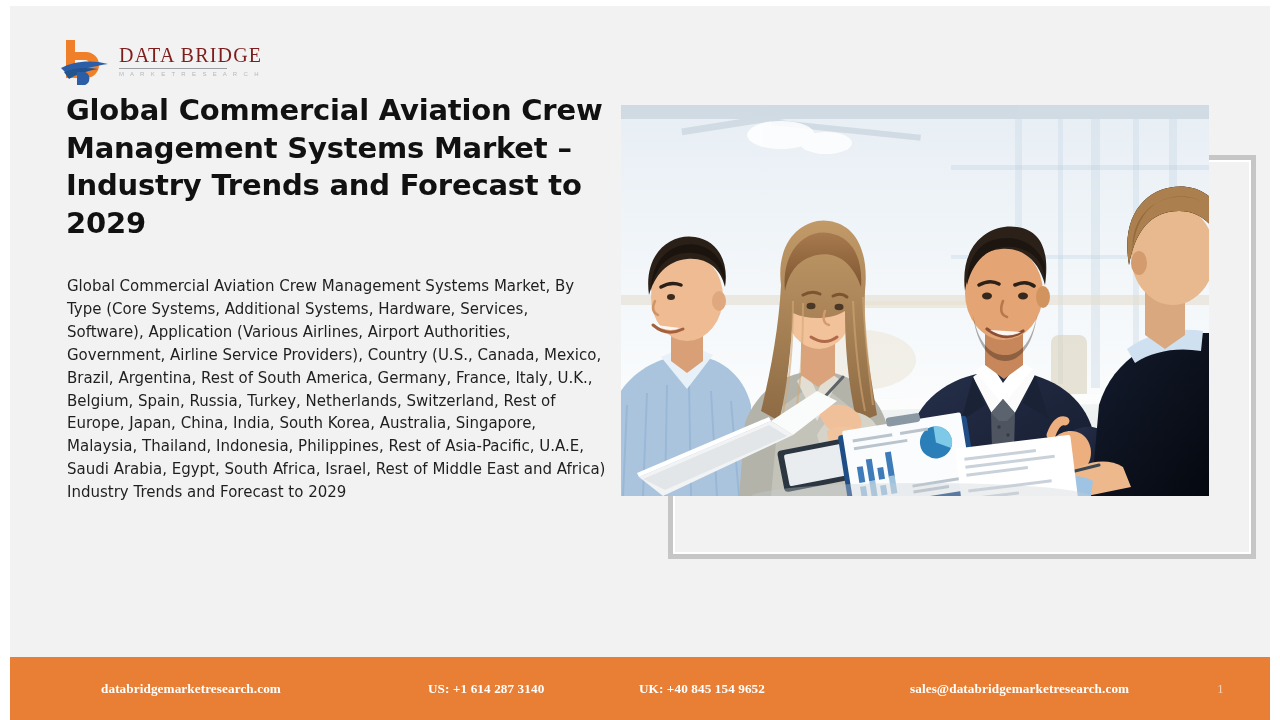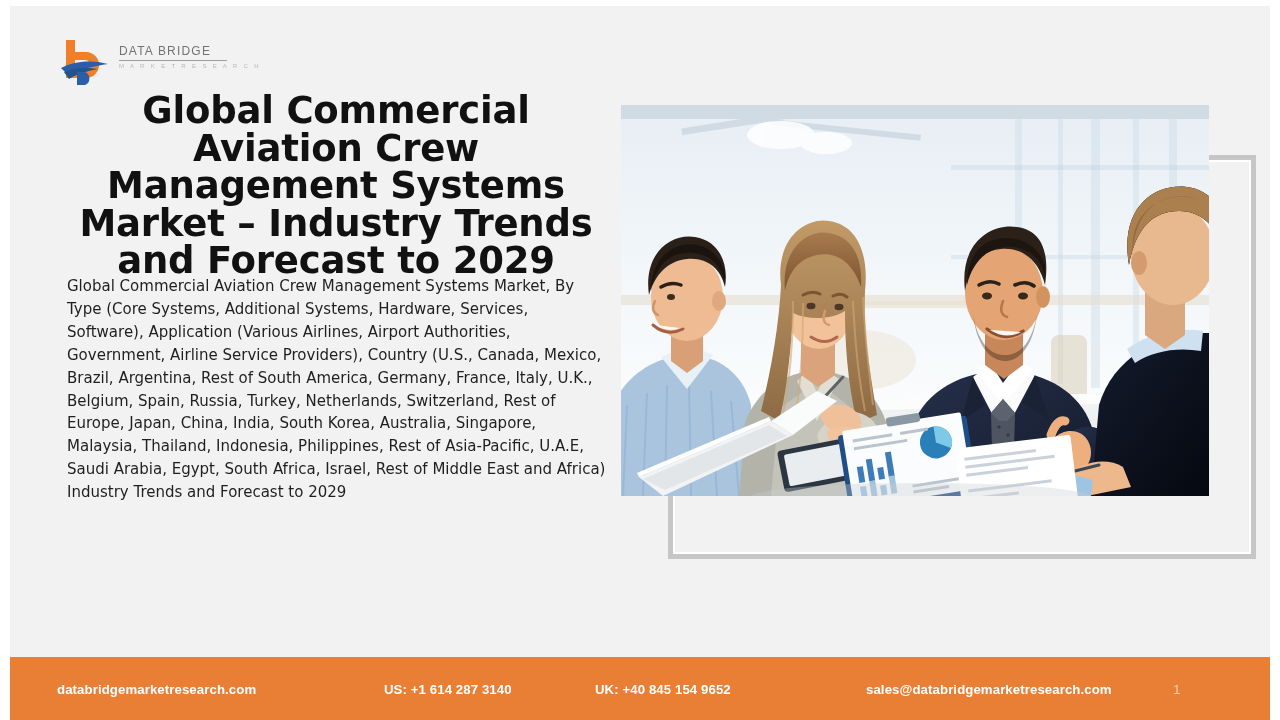--- a/index.html
+++ b/index.html
@@ -25,24 +25,24 @@
   .logo {
     position:absolute; left:60px; top:38px;
     display:flex; align-items:flex-start; gap:7px;
     z-index:20;
   }
   .logo-mark { position:relative; width:52px; height:48px; flex:0 0 52px; }
   .logo-mark svg { display:block; width:52px; height:48px; }
 
   .logo-words { padding-top:7px; }
   .logo-title {
-    font-family:Liberation Sans, sans-serif;
-    font-size:12px;
+    font-family:Liberation Serif, serif;
+    font-size:20px;
     letter-spacing:1.2px;
-    color:#737373;
+    color:#7f1d1d;
     line-height:1;
     white-space:nowrap;
   }
   .logo-rule {
     width:108px; height:1px; background:#9aa0a4;
     margin:3px 0 2px 0;
   }
   .logo-sub {
     font-family:"Liberation Sans", sans-serif;
     font-size:6px;
@@ -52,26 +52,25 @@
     white-space:nowrap;
   }
 
   
   .headline {
     position:absolute;
     left:66px; top:92px;
     width:540px;
     font-family:"DejaVu Sans", sans-serif;
     font-weight:bold;
-    font-size:37px;
+    font-size:29px;
     line-height:37.5px;
     color:#111111;
     letter-spacing:-0.2px;
     z-index:20;
-    text-align:center;
   }
 
   
   .body-copy {
     position:absolute;
     left:67px; top:275px;
     width:540px;
     font-family:"DejaVu Sans", sans-serif;
     font-size:15px;
     line-height:22.9px;
@@ -109,26 +108,27 @@
     position:absolute;
     left:0; bottom:0;
     width:1280px; height:63px;
     background:#e87f34;
     z-index:30;
   }
   .footer-item {
     position:absolute;
     top:50%;
     transform:translateY(-50%);
-    font-family:Liberation Sans, sans-serif;
+    font-family:Liberation Serif, serif;
     font-weight:bold;
     font-size:13.2px;
     color:#ffffff;
     white-space:nowrap;
     letter-spacing:0.1px;
+    margin-left:44px;
   }
   .f-site  { left:57px; }
   .f-us    { left:384px; }
   .f-uk    { left:595px; }
   .f-mail  { left:866px; font-weight:bold; }
   .f-page  { left:1173px; color:#f6cfb0; font-weight:normal; font-size:13.5px; }
 </style>
 </head>
 <body>
 

